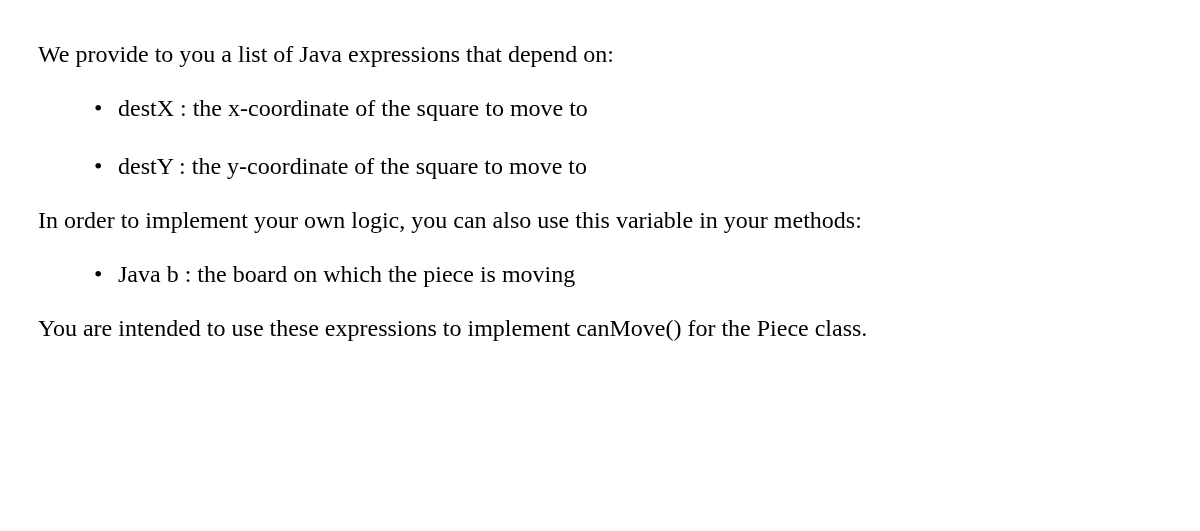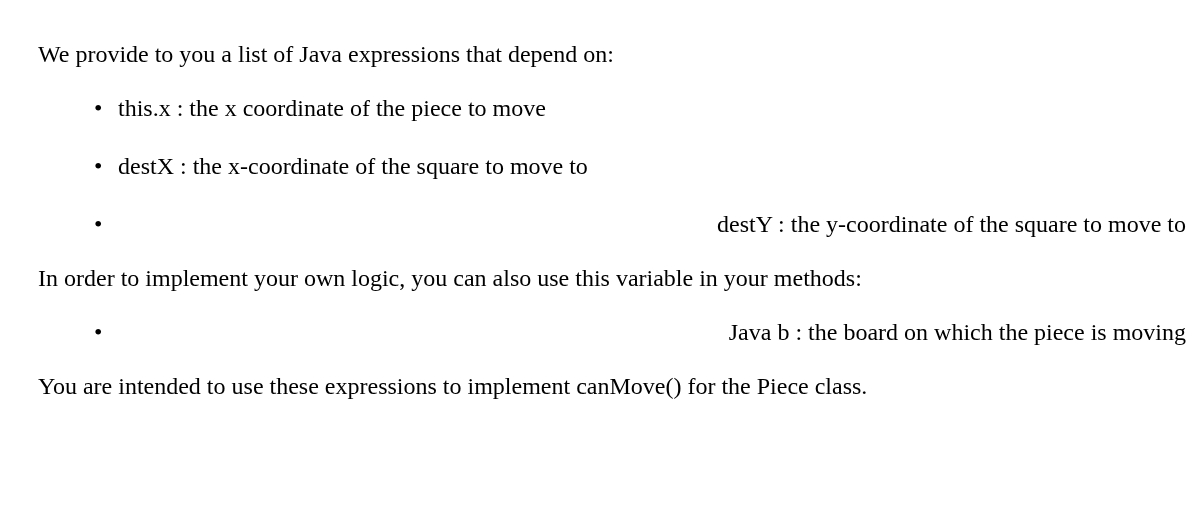--- a/index.html
+++ b/index.html
@@ -28,38 +28,36 @@
       padding-left: 48px;
       margin-bottom: 18px;
     }
     li {
       position: relative;
       padding-left: 24px;
       margin-bottom: 22px;
     }
     li:last-child {
       margin-bottom: 18px;
-      text-align: right;
     }
     li::before {
       content: "•";
       position: absolute;
       left: 0;
       top: 0;
       font-size: 24px;
       line-height: 1.5;
     }
   </style>
 </head>
 <body>
 
 <p class="para">We provide to you a list of Java expressions that depend on:</p>
 
 <ul>
-  <li>this.x : the x coordinate of the piece to move</li>
   <li>destX : the x-coordinate of the square to move to</li>
   <li>destY : the y-coordinate of the square to move to</li>
 </ul>
 
 <p class="para">In order to implement your own logic, you can also use this variable in your methods:</p>
 
 <ul>
   <li>Java b : the board on which the piece is moving</li>
 </ul>
 

